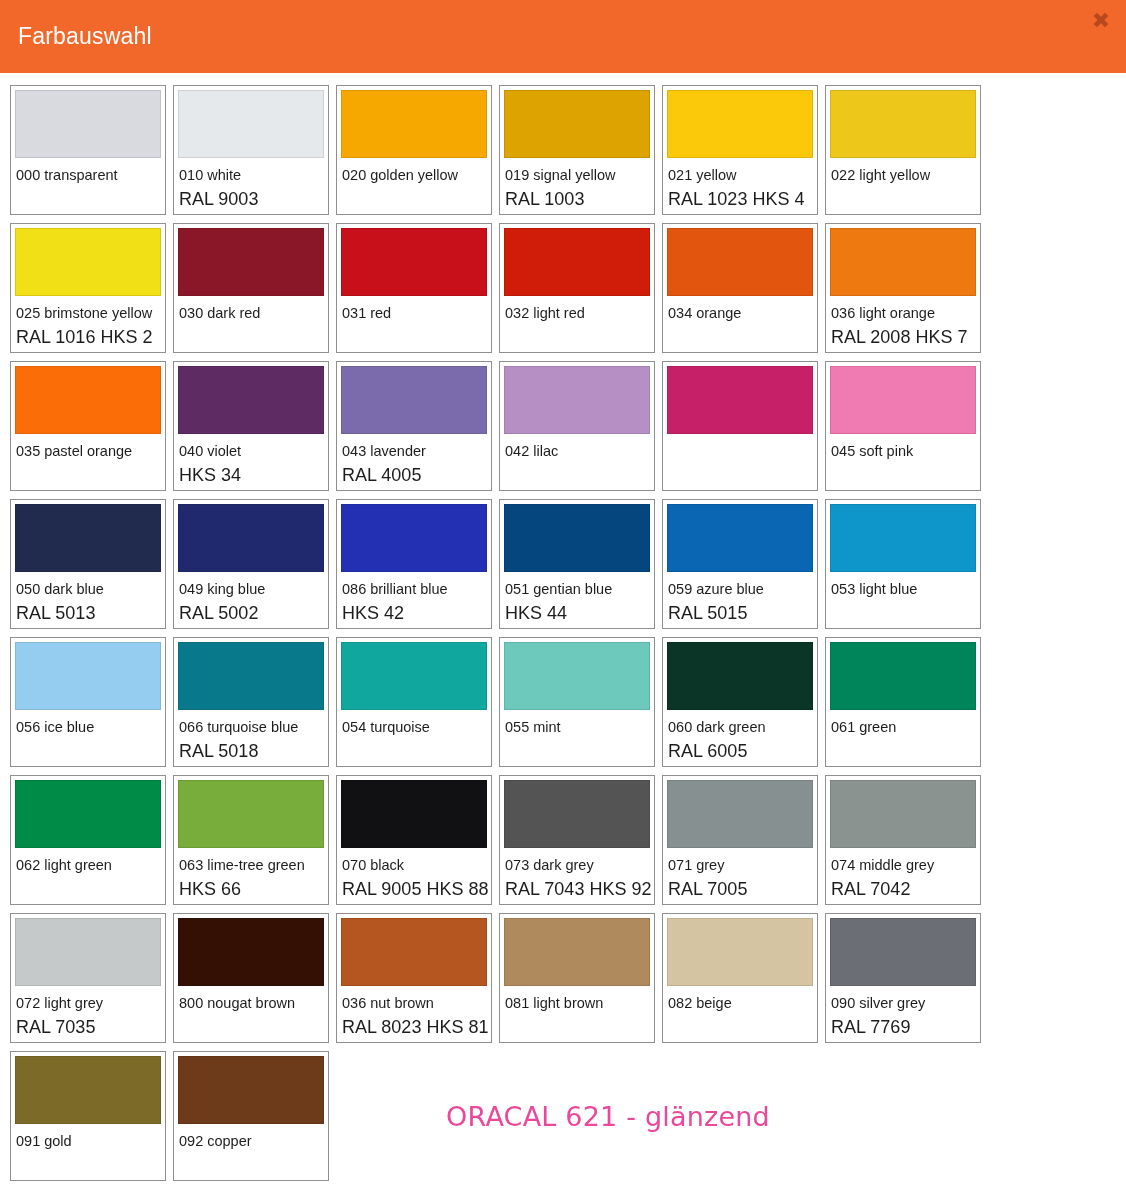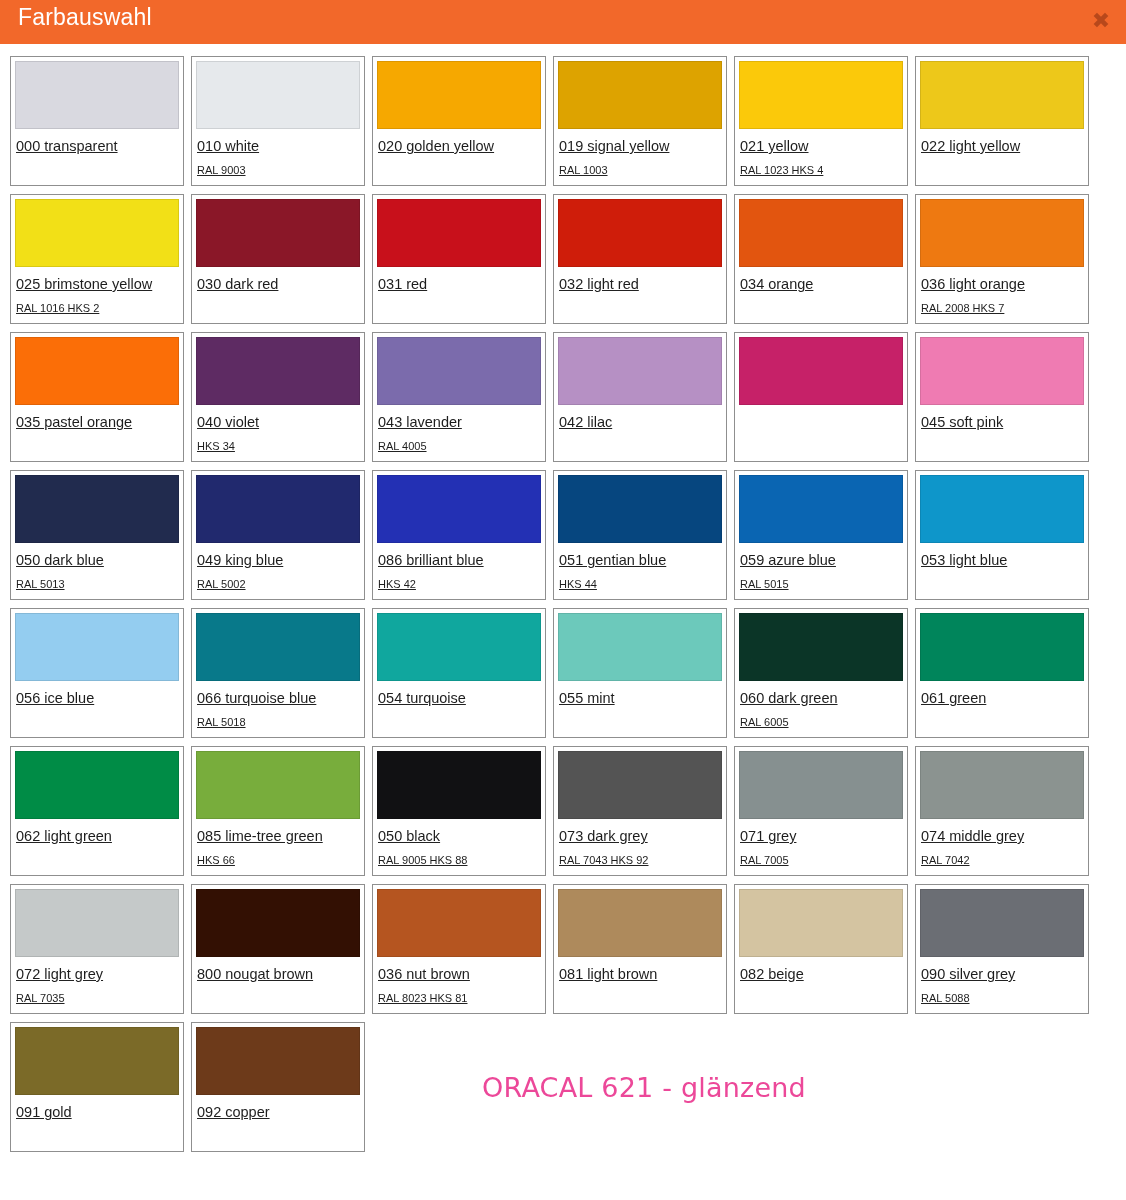--- a/index.html
+++ b/index.html
@@ -11,26 +11,26 @@
     width: 1126px;
     height: 1200px;
     font-family: "Liberation Sans", sans-serif;
     color: #222222;
     overflow: hidden;
   }
 
   
   .titlebar {
     position: relative;
-    height: 44px;
+    height: 73px;
     background: #f2682a;
     display: flex;
-    align-items: flex-end;
+    align-items: center;
     box-sizing: border-box;
-    padding: 15px 14px;
+    padding: 0 14px;
   }
   .titlebar-title {
     font-size: 23px;
     color: #ffffff;
     font-weight: normal;
     letter-spacing: 0.2px;
     line-height: 1;
     padding-left: 4px;
   }
   .titlebar-close {
@@ -50,47 +50,46 @@
 
   
   .palette {
     box-sizing: border-box;
     padding: 12px 10px 0 10px;
     display: flex;
     flex-wrap: wrap;
   }
   .cell {
     box-sizing: border-box;
-    width: 174px;
+    width: 156px;
     height: 130px;
     margin: 0 7px 8px 0;
     border: 1px solid #8f8f8f;
     background: #ffffff;
     padding: 4px;
     cursor: pointer;
     overflow: hidden;
-    text-decoration: underline;
   }
   .swatch {
     width: 100%;
     height: 68px;
     box-sizing: border-box;
     border: 1px solid rgba(0,0,0,0.10);
   }
   .cell-labels {
     padding: 5px 1px 0 1px;
   }
   .cell-label {
     font-size: 14.5px;
     line-height: 24px;
     color: #1d1d1d;
     white-space: nowrap;
   }
   .cell-label.sub {
-    font-size: 11px;
+    font-size: 18px;
   }
 
   
   .caption-cell {
     box-sizing: border-box;
     width: 544px;
     height: 130px;
     margin: 0 7px 8px 0;
     display: flex;
     align-items: center;
@@ -306,28 +305,28 @@
     </div>
     <div class="cell">
       <div class="swatch" style="background: rgb(0, 140, 70);"></div>
       <div class="cell-labels">
         <div class="cell-label">062 light green</div>
       </div>
     </div>
     <div class="cell">
       <div class="swatch" style="background: rgb(120, 173, 60);"></div>
       <div class="cell-labels">
-        <div class="cell-label">085 lime-tree green</div>
+        <div class="cell-label">063 lime-tree green</div>
         <div class="cell-label sub">HKS 66</div>
       </div>
     </div>
     <div class="cell">
       <div class="swatch" style="background: rgb(17, 17, 19);"></div>
       <div class="cell-labels">
-        <div class="cell-label">050 black</div>
+        <div class="cell-label">070 black</div>
         <div class="cell-label sub">RAL 9005 HKS 88</div>
       </div>
     </div>
     <div class="cell">
       <div class="swatch" style="background: rgb(84, 84, 84);"></div>
       <div class="cell-labels">
         <div class="cell-label">073 dark grey</div>
         <div class="cell-label sub">RAL 7043 HKS 92</div>
       </div>
     </div>
@@ -374,21 +373,21 @@
     <div class="cell">
       <div class="swatch" style="background: rgb(212, 196, 161);"></div>
       <div class="cell-labels">
         <div class="cell-label">082 beige</div>
       </div>
     </div>
     <div class="cell">
       <div class="swatch" style="background: rgb(107, 110, 116);"></div>
       <div class="cell-labels">
         <div class="cell-label">090 silver grey</div>
-        <div class="cell-label sub">RAL 5088</div>
+        <div class="cell-label sub">RAL 7769</div>
       </div>
     </div>
     <div class="cell">
       <div class="swatch" style="background: rgb(123, 106, 40);"></div>
       <div class="cell-labels">
         <div class="cell-label">091 gold</div>
       </div>
     </div>
     <div class="cell">
       <div class="swatch" style="background: rgb(109, 58, 26);"></div>

